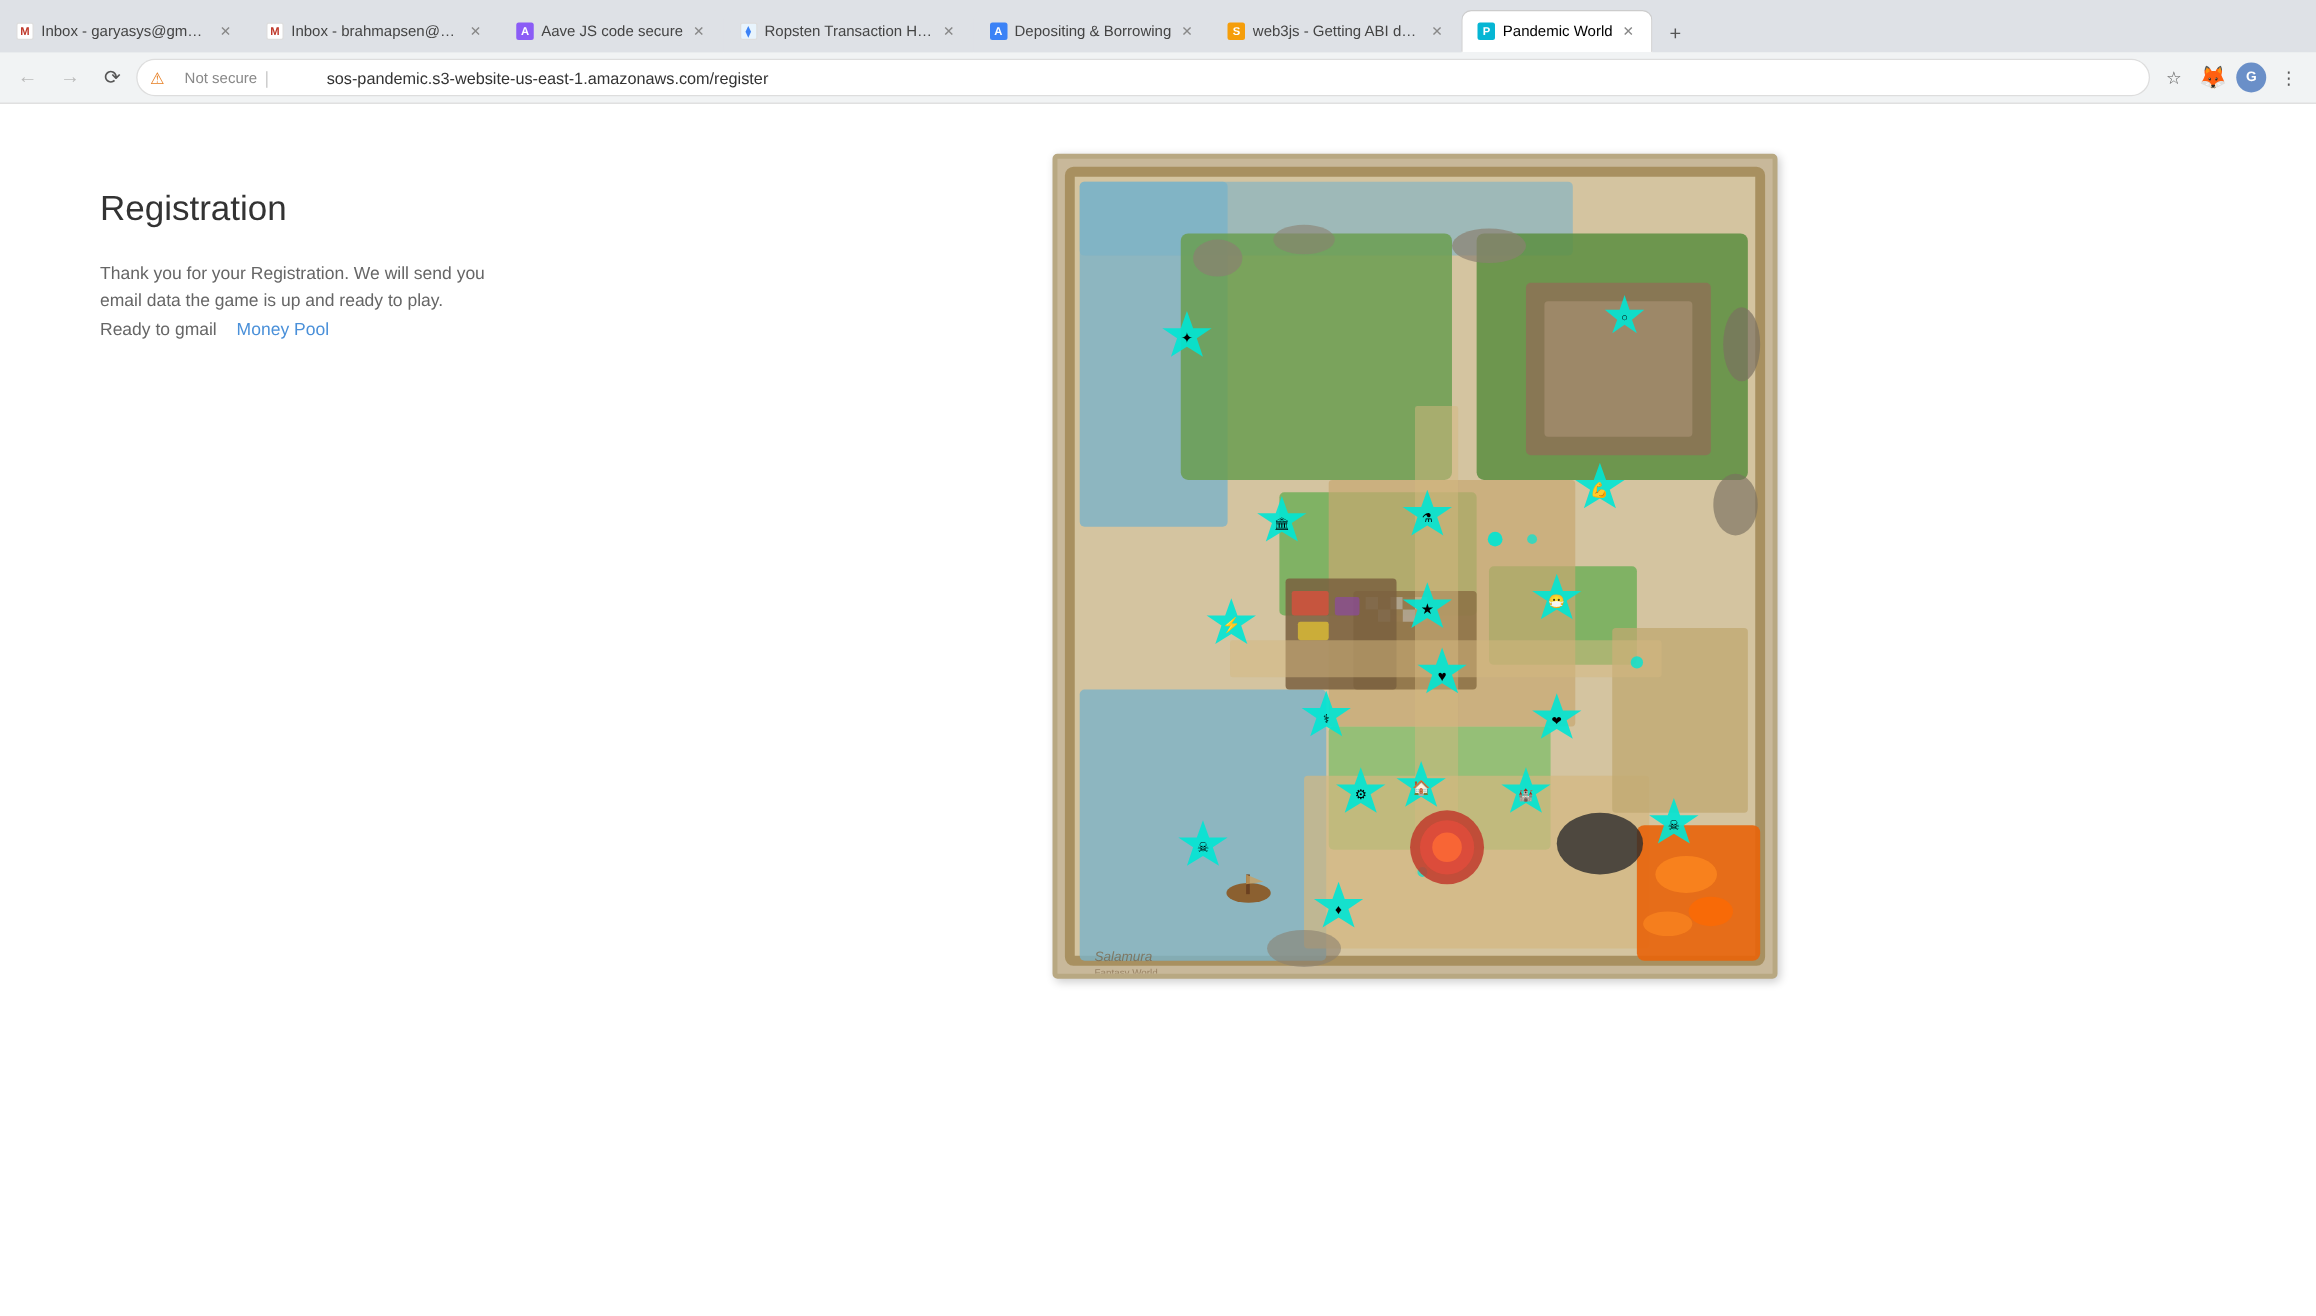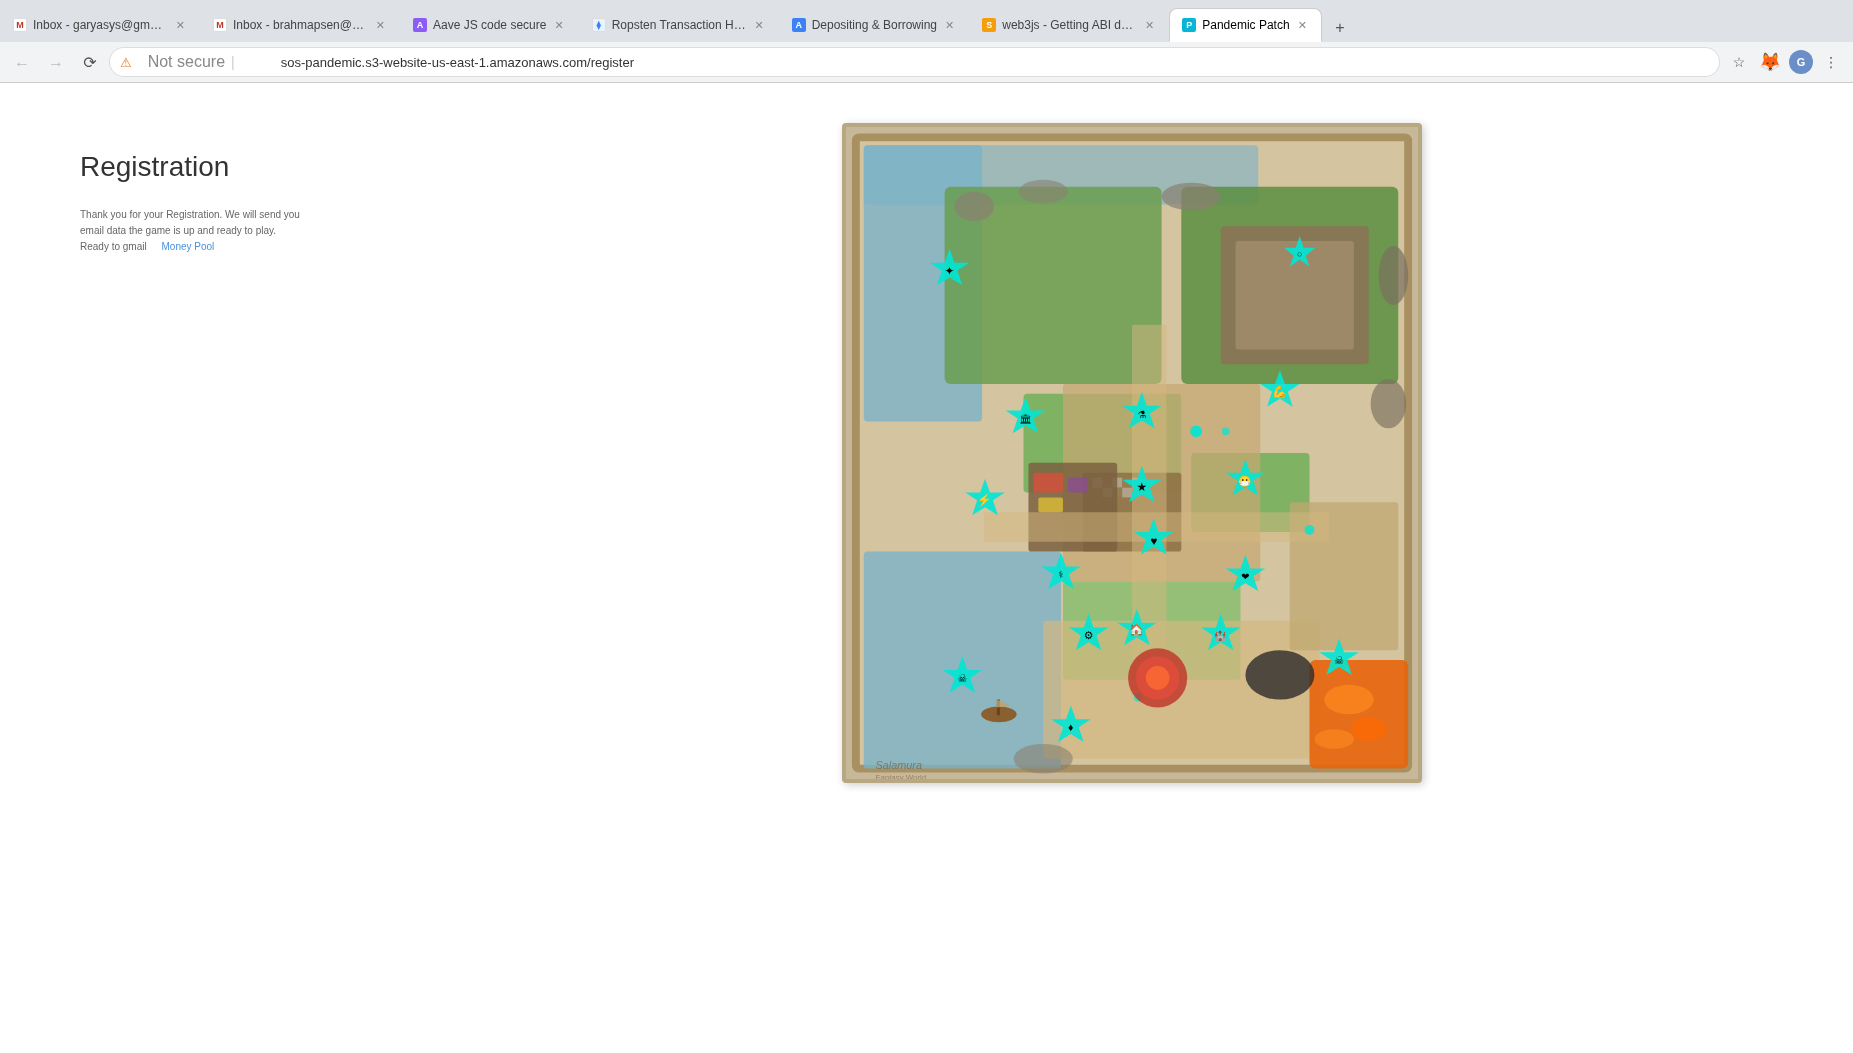--- a/index.html
+++ b/index.html
@@ -136,21 +136,21 @@
       flex: 0 0 55%;
     }
     .page-title {
       font-size: 28px;
       font-weight: 300;
       color: #333;
       margin-bottom: 24px;
       margin-top: 28px;
     }
     .page-body-text {
-      font-size: 10px;
+      font-size: 14px;
       color: #666;
       line-height: 1.6;
     }
     .money-pool-link {
       color: #4a90d9;
       text-decoration: none;
       padding-left: 12px;
     }
 
     
@@ -226,34 +226,34 @@
           <span style="font-size:9px;color:#fff;font-weight:bold;">S</span>
         </div>
       <span class="tab-label">web3js - Getting ABI data...</span>
       <span class="tab-close">✕</span>
     </div>
 
     <div class="tab active">
       <div class="tab-favicon" style="display:flex;align-items:center;justify-content:center;width:14px;height:14px;border-radius:2px;background:#06b6d4;">
           <span style="font-size:9px;color:#fff;font-weight:bold;">P</span>
         </div>
-      <span class="tab-label">Pandemic Patch</span>
+      <span class="tab-label">Pandemic World</span>
       <span class="tab-close">✕</span>
     </div>
     <div class="tab-new">+</div>
   </div>
 
   <div class="address-bar-row">
     <div class="nav-btn disabled">←</div>
     <div class="nav-btn disabled">→</div>
     <div class="nav-btn">⟳</div>
 
     <div style="display:flex;align-items:center;flex:1;background:#fff;border-radius:14px;padding:0 10px;height:28px;box-shadow:0 0 0 1px #ddd;gap:6px;">
       <span class="lock-icon">⚠</span>
-      <span style="font-size:16px;color:#888;padding-left:10px;">Not secure</span>
+      <span style="font-size:12px;color:#888;padding-left:10px;">Not secure</span>
       <span style="color:#ccc;">|</span>
       <span style="font-size:13px;color:#333;flex:1;margin-left:40px;">sos-pandemic.s3-website-us-east-1.amazonaws.com/register</span>
     </div>
 
     <div class="toolbar-icons">
       <div class="toolbar-icon-btn">☆</div>
       <div class="toolbar-icon-btn" style="font-size:18px;">🦊</div>
       <div class="profile-avatar">G</div>
       <div class="toolbar-icon-btn">⋮</div>
     </div>

